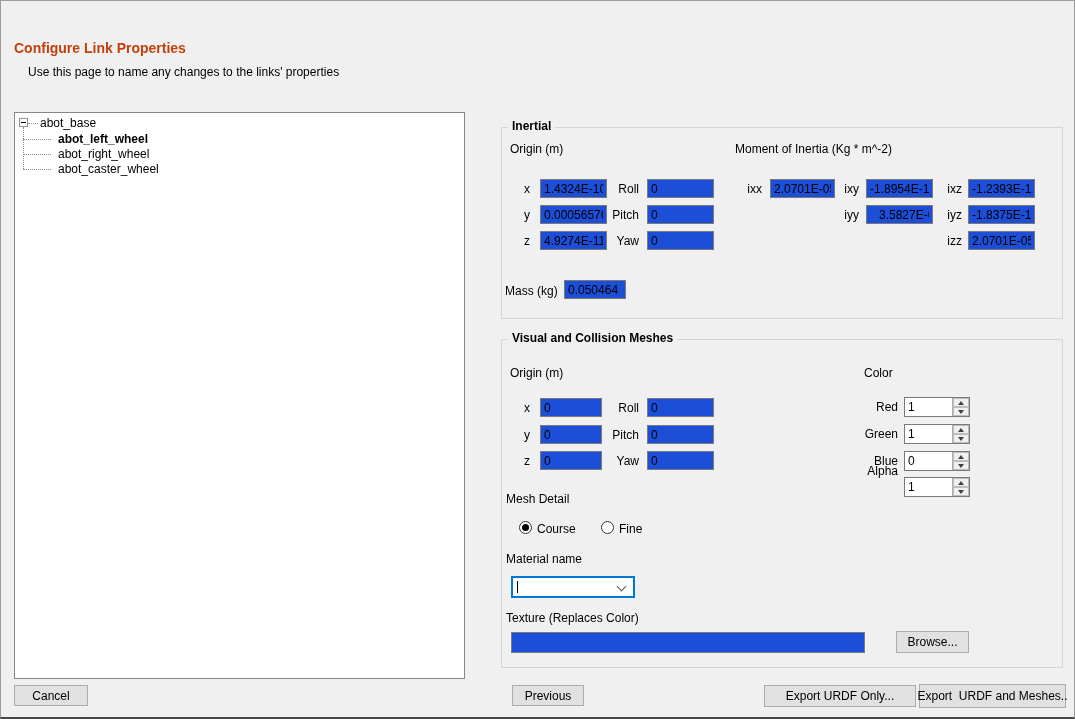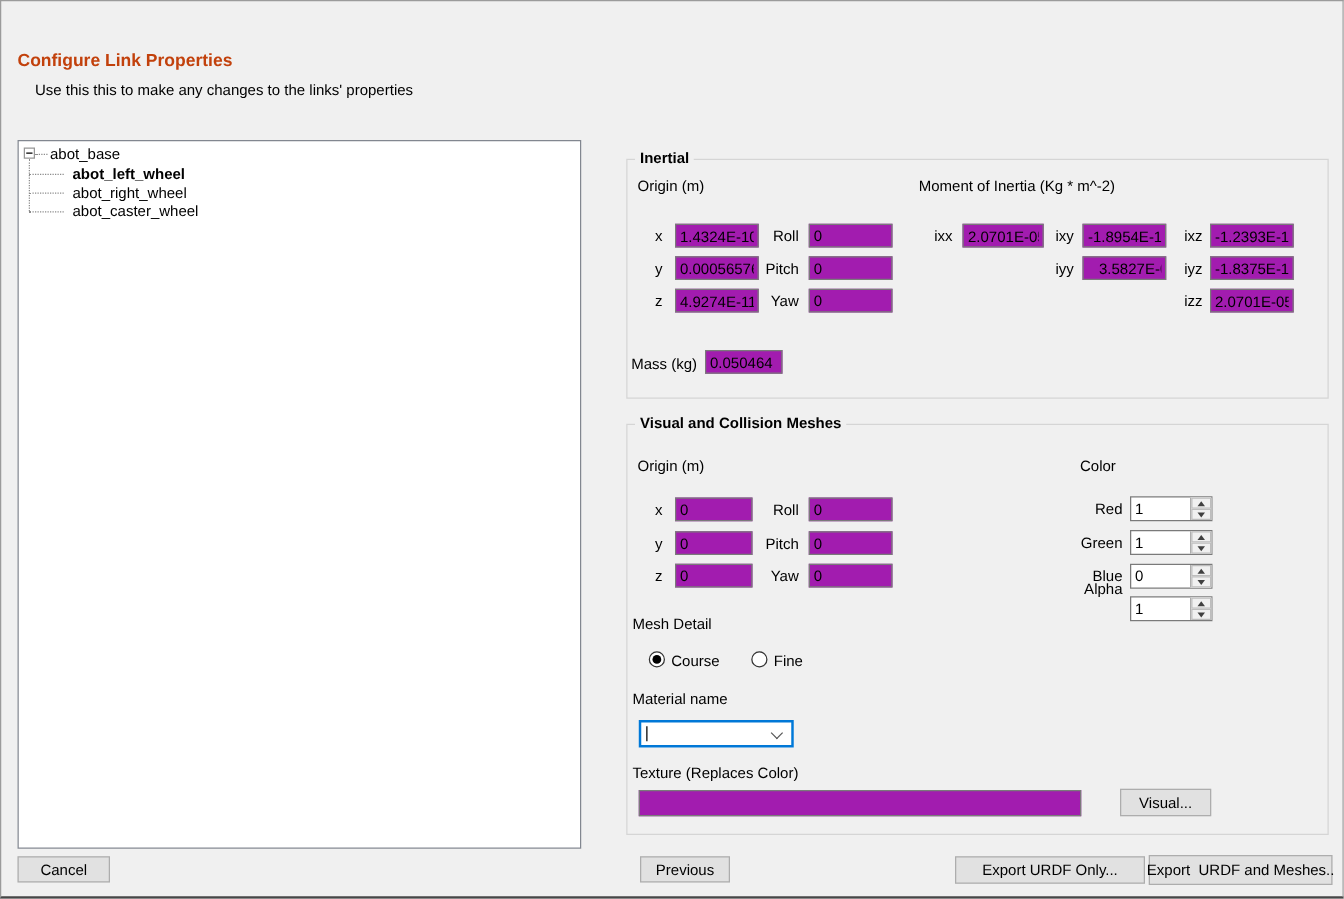--- a/index.html
+++ b/index.html
@@ -39,21 +39,21 @@
   .tline.h { border-top:1px dotted #8c8c8c; height:0; }
 
   
   .group { position:absolute; box-sizing:border-box; border:1px solid #d5d5d5; }
   .group-title { position:absolute; top:-9px; left:6px; background:#f0f0f0; padding:0 4px;
                  font-size:12px; font-weight:bold; color:#000; white-space:nowrap; }
   .lbl { position:absolute; font-size:12px; color:#000; white-space:nowrap; }
   .lbl.r { text-align:right; }
 
   
-  .tb { position:absolute; box-sizing:border-box; height:19px; border:1px solid #7a7a7a; background:#a21caf;
+  .tb { position:absolute; box-sizing:border-box; height:19px; border:1px solid #7a7a7a; background:#1d4ed8;
         font-family:inherit; font-size:12px; color:#000; padding:1px 3px; outline:none; }
   .btn { position:absolute; box-sizing:border-box; background:#e1e1e1; border:1px solid #adadad;
          font-family:inherit; font-size:12px; color:#000; display:flex; align-items:center; justify-content:center;
          white-space:pre; cursor:default; }
   .spinner { position:absolute; width:66px; height:20px; box-sizing:border-box; border:1px solid #7a7a7a; background:#fff; }
   .spin-input { position:absolute; left:0; top:0; width:46px; height:100%; border:none; background:transparent;
                 font-family:inherit; font-size:12px; padding:1px 3px; box-sizing:border-box; outline:none; }
   .spin-btns { position:absolute; right:0; top:0; bottom:0; width:16px; border-left:1px solid #adadad; background:#f0f0f0; }
   .spin-half { position:absolute; left:0; width:100%; height:50%; display:flex; align-items:center; justify-content:center; box-sizing:border-box; border:1px solid #bdbdbd; background:#f0f0f0; }
   .spin-half.up { top:0; } .spin-half.down { bottom:0; }
@@ -67,21 +67,21 @@
   .chevron { position:absolute; right:8px; top:5px; width:7px; height:7px; box-sizing:border-box;
              border-right:1px solid #565656; border-bottom:1px solid #565656; transform:rotate(45deg); }
 </style>
 </head>
 <body>
 
 <div class="window">
 
 
   <div class="header-title">Configure Link Properties</div>
-  <div class="header-sub">Use this this to make any changes to the links' properties</div>
+  <div class="header-sub">Use this page to name any changes to the links' properties</div>
 
   <div class="tree">
     <span class="expand-glyph"></span>
     <span class="tline h" style="left:13px; top:10px; width:10px;"></span>
     <span class="tline v" style="left:8px; top:14px; height:42px;"></span>
     <span class="tline h" style="left:8px; top:26px; width:28px;"></span>
     <span class="tline h" style="left:8px; top:41px; width:28px;"></span>
     <span class="tline h" style="left:8px; top:56px; width:28px;"></span>
     <span class="tree-label" style="left:25px; top:3px;">abot_base</span>
     <span class="tree-label bold" style="left:43px; top:19px;">abot_left_wheel</span>
@@ -204,21 +204,21 @@
     <span class="lbl" style="left:117px; top:182px;">Fine</span>
 
     <span class="lbl" style="left:4px; top:212px;">Material name</span>
     <div class="combo">
       <span class="caret"></span>
       <span class="chevron"></span>
     </div>
 
     <span class="lbl" style="left:4px; top:271px;">Texture (Replaces Color)</span>
     <input class="tb" style="left: 9px; top: 292px; width: 354px; height: 21px;" value="">
-    <button class="btn" style="left:394px; top:291px; width:73px; height:22px;">Visual...</button>
+    <button class="btn" style="left:394px; top:291px; width:73px; height:22px;">Browse...</button>
   </div>
 
   <button class="btn" style="left:13px; top:684px; width:74px; height:21px;">Cancel</button>
   <button class="btn" style="left:511px; top:684px; width:72px; height:21px;">Previous</button>
   <button class="btn" style="left:918px; top:683px; width:147px; height:24px;">Export  URDF and Meshes..</button>
   <button class="btn" style="left:763px; top:684px; width:152px; height:22px;">Export URDF Only...</button>
 
 </div>
 
 </body></html>

